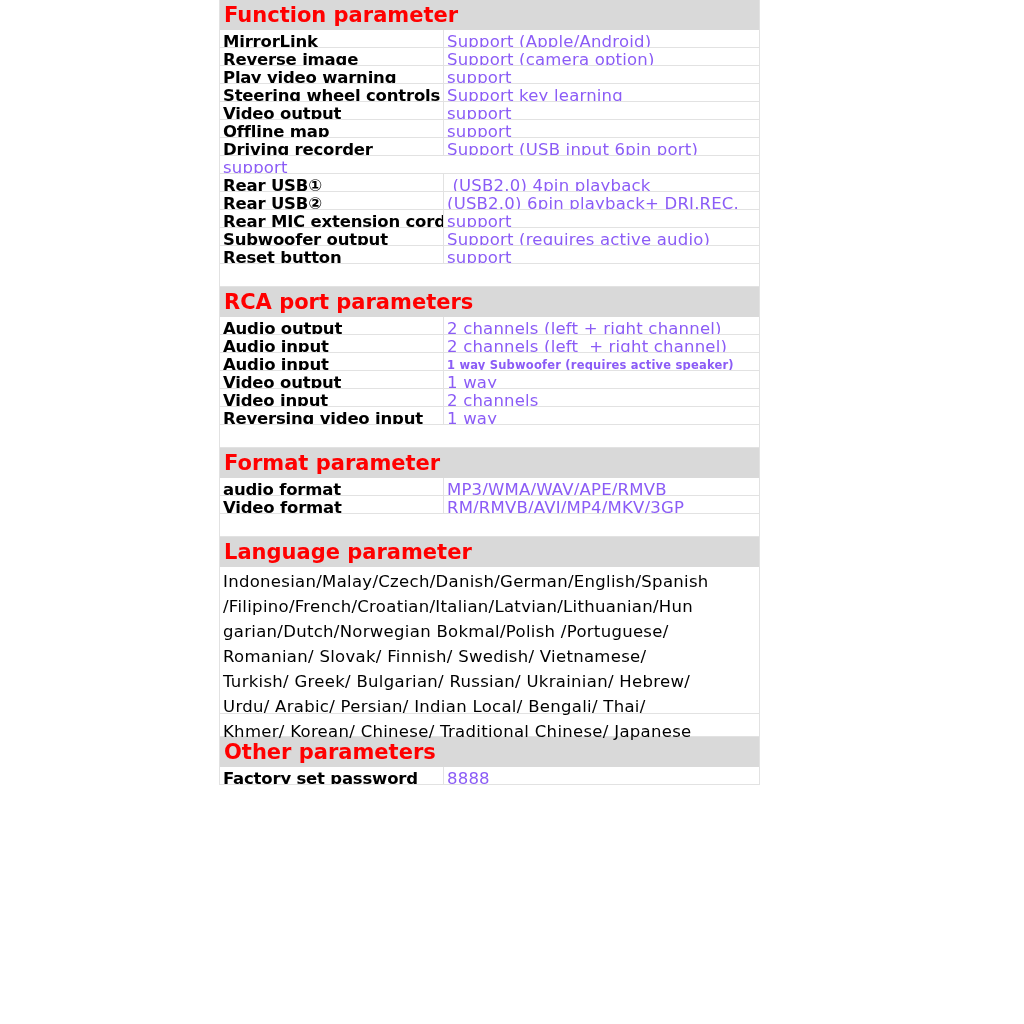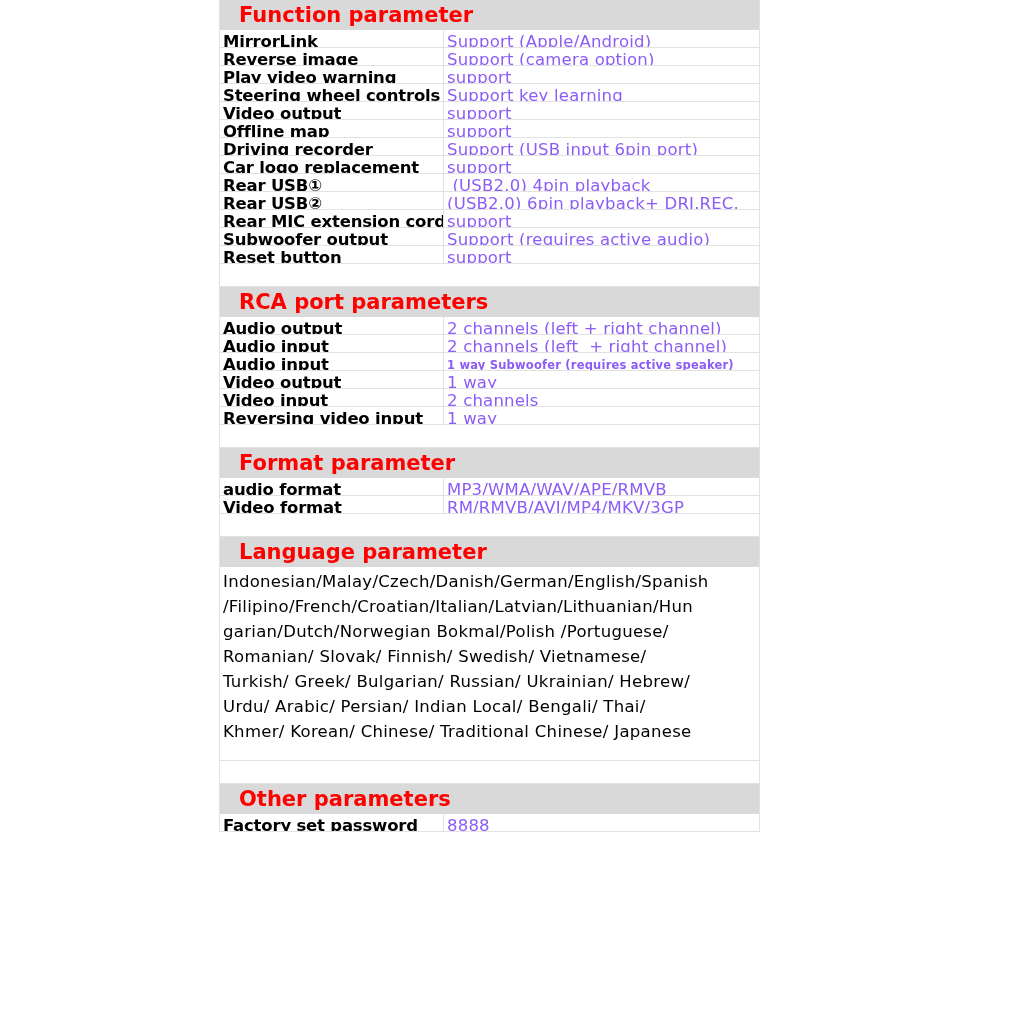--- a/index.html
+++ b/index.html
@@ -1,26 +1,26 @@
 <!DOCTYPE html>
 <html><head>
 <meta charset="utf-8">
 <style>
   html, body { margin: 0; padding: 0; background: #ffffff; }
   body { width: 1024px; height: 1024px; overflow: hidden; position: relative; font-family: "DejaVu Sans", sans-serif; }
   #sheet { position: absolute; left: 219px; top: 0; width: 539px; border-left: 1px solid #e2e2e2; border-right: 1px solid #e2e2e2; }
-  .sec-header { height: 30px; background: #d9d9d9; color: #ff0000; font-weight: bold; font-size: 21px; line-height: 30px; padding-left: 19px; box-sizing: border-box; white-space: nowrap; overflow: hidden; }
+  .sec-header { height: 30px; background: #d9d9d9; color: #ff0000; font-weight: bold; font-size: 21px; line-height: 30px; padding-left: 4px; box-sizing: border-box; white-space: nowrap; overflow: hidden; }
   .row { display: flex; height: 18px; border-bottom: 1px solid #e2e2e2; box-sizing: border-box; }
   .row .k { width: 224px; flex: none; border-right: 1px solid #e2e2e2; font-weight: bold; font-size: 16.5px; line-height: 24px; padding-left: 3px; box-sizing: border-box; color: #000; white-space: nowrap; overflow: hidden; letter-spacing: -0.2px; }
   .row .v { flex: 1; font-size: 16.5px; line-height: 24px; padding-left: 3px; color: #8b5cf6; white-space: pre; overflow: hidden; letter-spacing: 0.2px; }
   .row .v.small { font-size: 11.5px; font-weight: bold; }
   .spacer { height: 23px; border-bottom: 1px solid #e2e2e2; box-sizing: border-box; }
   .lang-text { font-size: 16.5px; line-height: 25px; padding: 2px 3px 0 3px; color: #000; letter-spacing: 0.3px; }
   .lang-line { white-space: pre; height: 25px; }
-  .lang-block { border-bottom: 1px solid #e2e2e2; height: 194px; box-sizing: border-box; }
+  .lang-block { border-bottom: 1px solid #e2e2e2; height: 147px; box-sizing: border-box; }
 </style>
 </head>
 <body>
 
 <div id="sheet">
 
   <div class="sec-header">Function parameter</div>
   <div>
     <div class="row">
         <div class="k">MirrorLink</div>
@@ -44,21 +44,20 @@
       </div>
     <div class="row">
         <div class="k">Offline map</div>
         <div class="v">support</div>
       </div>
     <div class="row">
         <div class="k">Driving recorder</div>
         <div class="v">Support (USB input 6pin port)</div>
       </div>
     <div class="row">
-        <div class="k">Car logo replacement</div>
         <div class="v">support</div>
       </div>
     <div class="row">
         <div class="k">Rear USB①</div>
         <div class="v"> (USB2.0) 4pin playback</div>
       </div>
     <div class="row">
         <div class="k">Rear USB②</div>
         <div class="v">(USB2.0) 6pin playback+ DRI.REC.</div>
       </div>

